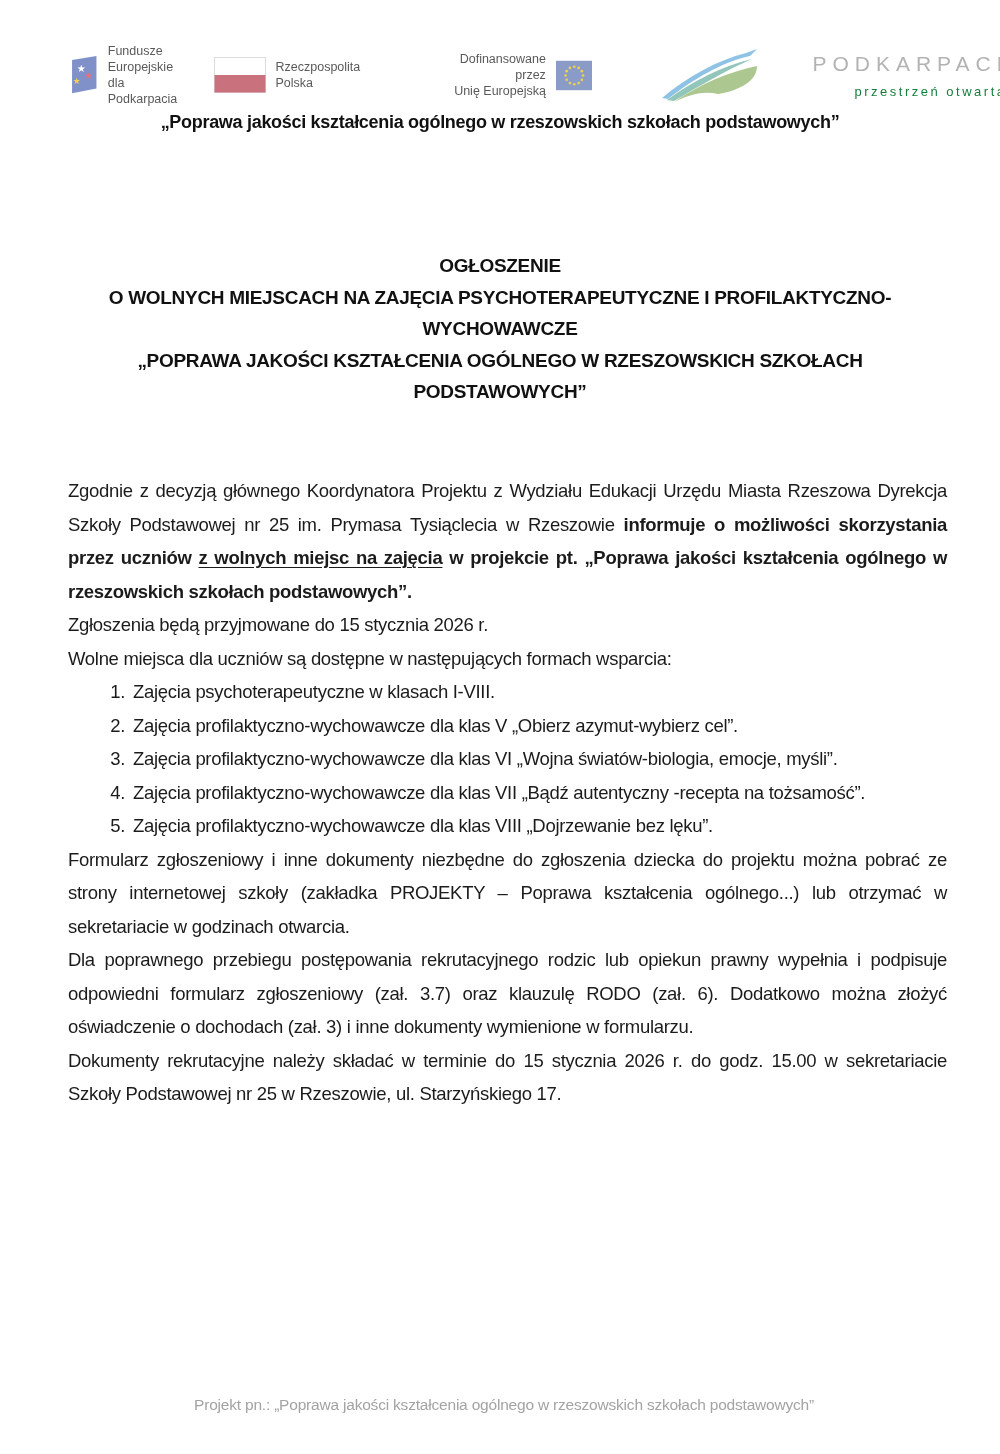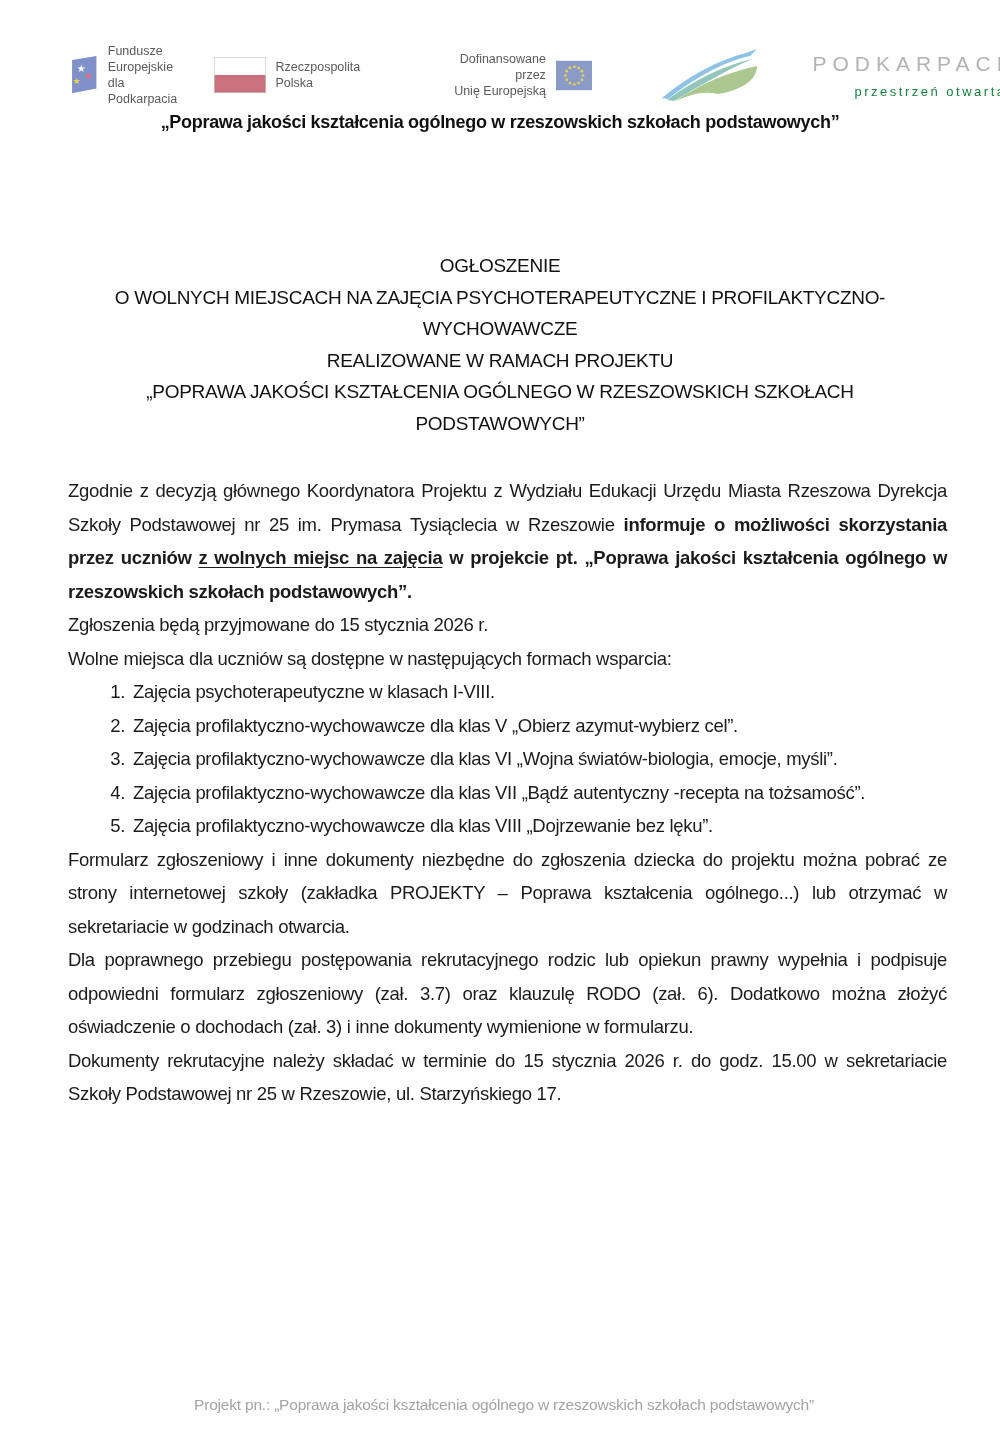--- a/index.html
+++ b/index.html
@@ -30,21 +30,21 @@
   .pk-tag  { font-size:13px; letter-spacing:2.5px; color:#15803d; text-align:center; margin-top:8px; }
 
   
   .doc-title {
     position:absolute; top:107px; left:40px; right:40px;
     text-align:center; font-weight:700; font-size:18px;
     line-height:30px; letter-spacing:-0.3px; color:#111;
   }
   .announcement {
     position:absolute; top:250px; left:55px; right:55px;
-    text-align:center; font-weight:400; font-size:19px;
+    text-align:center; font-weight:700; font-size:19px;
     line-height:31.5px; letter-spacing:-0.3px; color:#111;
   }
 
   
   .content {
     position:absolute; top:458px; left:68px; right:53px;
     font-size:18.5px; line-height:33.5px; letter-spacing:-0.3px;
     text-align:justify; color:#1b1b1b;margin-top:16px;
   }
   .content p { margin:0; }
@@ -130,21 +130,20 @@
   </header>
 
   <div class="doc-title">
     <div>„Poprawa jakości kształcenia ogólnego w rzeszowskich szkołach podstawowych”</div>
   </div>
 
   <div class="announcement">
     <div>OGŁOSZENIE</div>
     <div>O WOLNYCH MIEJSCACH NA ZAJĘCIA PSYCHOTERAPEUTYCZNE I PROFILAKTYCZNO-</div>
     <div>WYCHOWAWCZE</div>
-    <div>REALIZOWANE W RAMACH PROJEKTU</div>
     <div>„POPRAWA JAKOŚCI KSZTAŁCENIA OGÓLNEGO W RZESZOWSKICH SZKOŁACH</div>
     <div>PODSTAWOWYCH”</div>
   </div>
 
   <main class="content">
     <p><span>Zgodnie z decyzją głównego Koordynatora Projektu z Wydziału Edukacji Urzędu Miasta Rzeszowa Dyrekcja Szkoły Podstawowej nr 25 im. Prymasa Tysiąclecia w Rzeszowie </span><strong><span>informuje o możliwości skorzystania przez uczniów </span><span class="u">z wolnych miejsc na zajęcia</span><span> w projekcie pt. „Poprawa jakości kształcenia ogólnego w rzeszowskich szkołach podstawowych”.</span></strong></p>
 
     <p>Zgłoszenia będą przyjmowane do 15 stycznia 2026 r.</p>
     <p>Wolne miejsca dla uczniów są dostępne w następujących formach wsparcia:</p>
 

